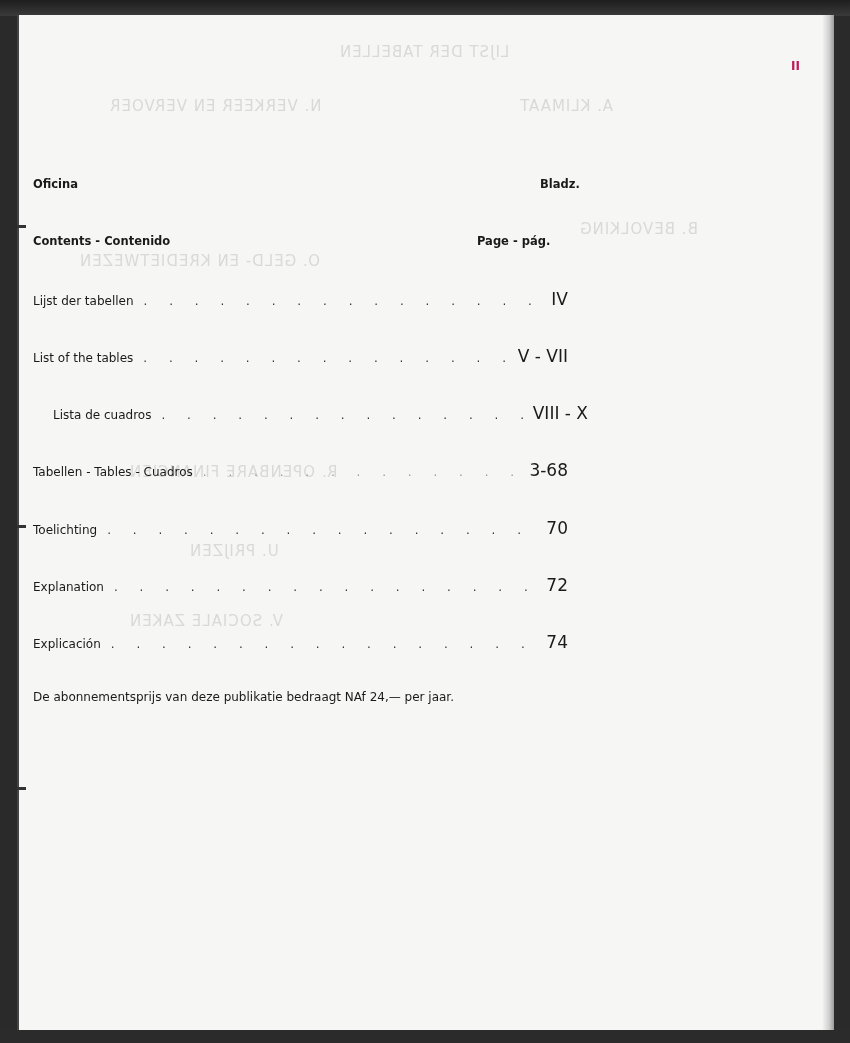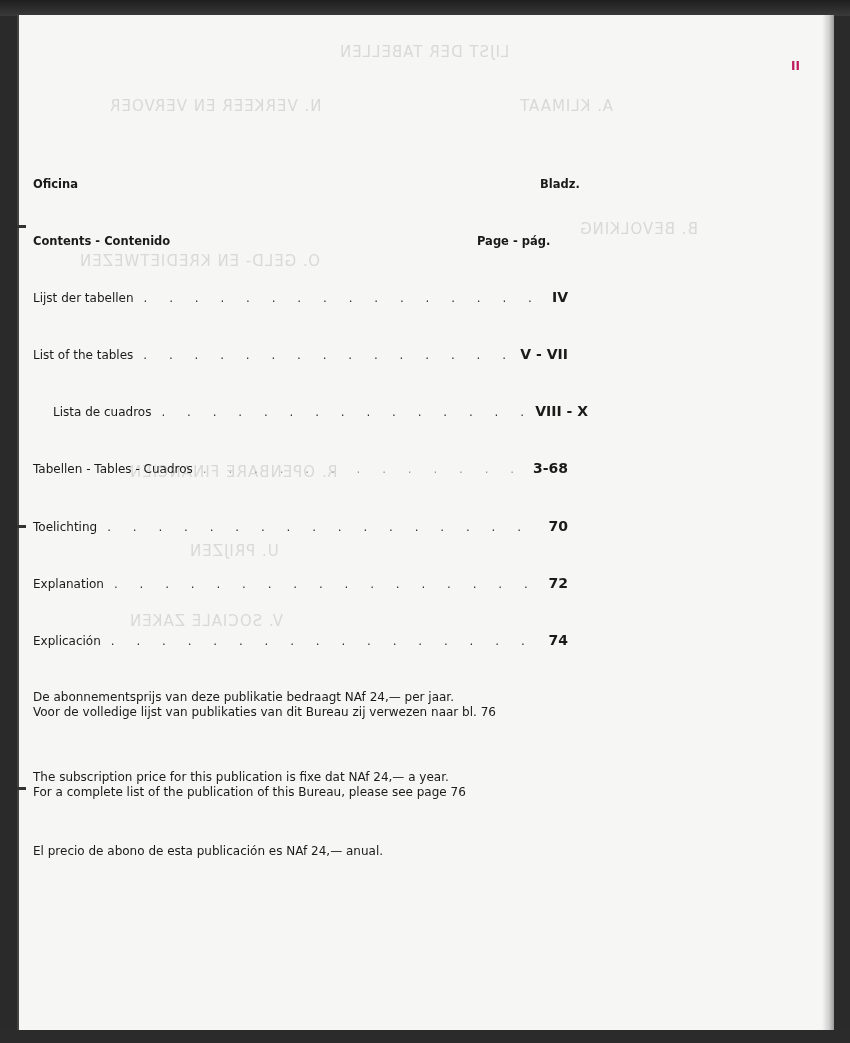--- a/index.html
+++ b/index.html
@@ -42,24 +42,25 @@
   }
   .toc-row {
     position: absolute; left: 14px; width: 535px; height: 18px;
     display: flex; align-items: baseline; font-size: 12px;
   }
   .toc-label { white-space: nowrap; }
   .toc-dots {
     flex: 1; overflow: hidden; white-space: nowrap; color: #333;
     letter-spacing: 9px; margin: 0 6px 0 10px; font-size: 12px;
   }
-  .toc-page { white-space: nowrap; font-weight: bold; font-size: 14px; }
+  .toc-page { white-space: nowrap; font-weight: normal; font-size: 17px; }
   .para {
     position: absolute; left: 14px; font-size: 12px; line-height: 15px;
     white-space: nowrap;
+    text-align: center;
   }
 </style>
 </head>
 <body>
 
 <div class="topbar"></div>
 
 <div class="page">
   <div class="page-shadow-right"></div>
   <div class="tab-mark" style="top:210px;"></div>
@@ -113,24 +114,18 @@
     <span class="toc-page">72</span>
   </div>
   <div class="toc-row" style="top:617px;">
     <span class="toc-label">Explicación</span>
     <span class="toc-dots">. . . . . . . . . . . . . . . . . . . . . . . . . . . . . .</span>
     <span class="toc-page">74</span>
   </div>
 
   <div class="para" style="top:675px;">
     <div>De abonnementsprijs van deze publikatie bedraagt NAf 24,— per jaar.</div>
-    <div>Voor de volledige lijst van publikaties van dit Bureau zij verwezen naar bl. 76</div>
-  </div>
-  <div class="para" style="top:755px;">
-    <div>The subscription price for this publication is fixe dat NAf 24,— a year.</div>
-    <div>For a complete list of the publication of this Bureau, please see page 76</div>
   </div>
   <div class="para" style="top:829px;">
-    <div>El precio de abono de esta publicación es NAf 24,— anual.</div>
   </div>
 </div>
 
 <div class="bottombar"></div>
 
 </body></html>

